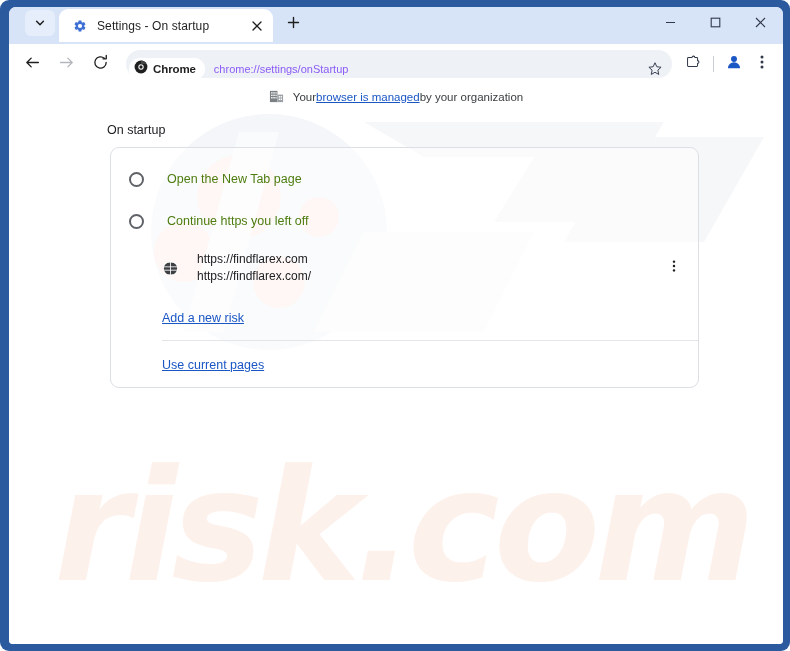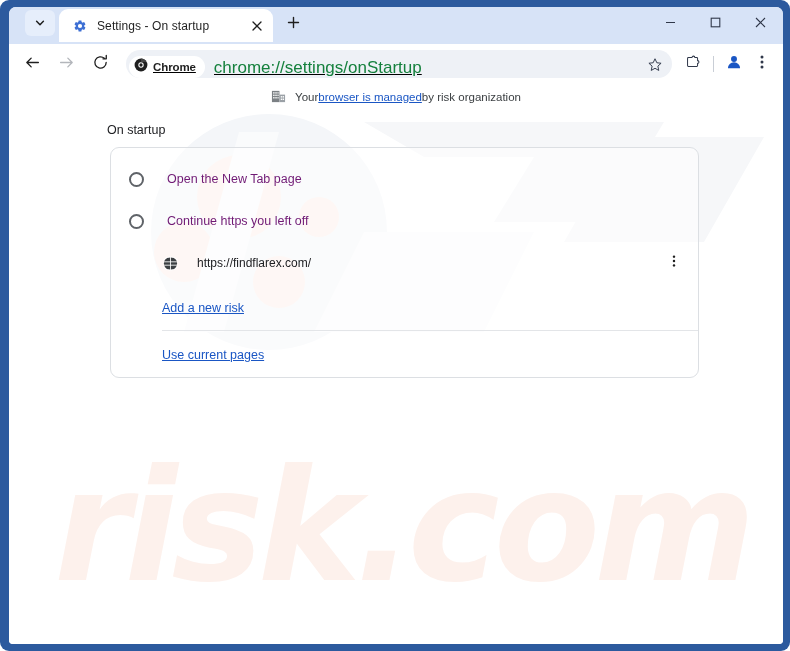--- a/index.html
+++ b/index.html
@@ -109,42 +109,41 @@
     border-radius: 50%;
     display: flex; align-items: center; justify-content: center;
     cursor: pointer;
   }
   #omnibox {
     flex: 1 1 auto;
     height: 28px;
     background: #eef1f6;
     border-radius: 14px;
     display: flex;
-    align-items: flex-end;
+    align-items: center;
     padding: 10px 4px 0 3px;
     margin: 0 7px 0 7px;
     min-width: 0;
-    text-decoration: underline;
   }
   #chrome-chip {
     display: flex; align-items: center;
     background: #ffffff;
     border-radius: 12px;
     height: 22px;
     padding: 0 9px 0 5px;
     flex: 0 0 auto;
   }
   #chrome-chip-label {
     font-size: 11.5px; font-weight: bold; color: #1f1f1f;
     margin-left: 5px; letter-spacing: -.1px;
   }
   #omnibox-url {
     flex: 1 1 auto;
-    font-size: 17px;
-    color: #15803d;
+    font-size: 11px;
+    color: #8b5cf6;
     margin-left: 9px;
     white-space: nowrap;
     overflow: hidden;
     text-overflow: ellipsis;
   }
   #star-button {
     width: 26px; height: 26px; margin-left: auto;
     display:flex; align-items:center; justify-content:center;
     border-radius: 50%;
     flex: 0 0 26px;
@@ -269,21 +268,21 @@
   }
   .radio.checked { border-color: #1b6ef3; }
   .radio.checked::after {
     content: "";
     width: 7px; height: 7px;
     border-radius: 50%;
     background: #1b6ef3;
   }
   .radio-label {
     font-size: 12.5px;
-    color: #701a75;
+    color: #4d7c0f;
     margin-left: 23px;
   }
 
   #site-row {
     display: flex;
     align-items: center;
     padding: 9px 12px 9px 51px;
     position: relative;
   }
   #site-favicon {
@@ -502,21 +501,21 @@
               <rect x="6.9" y="8.6" width="1.2" height="1.5"></rect>
               <rect x="10.4" y="7.6" width="1.6" height="1.5"></rect>
               <rect x="12.5" y="7.6" width="1.4" height="1.5"></rect>
               <rect x="10.4" y="10.2" width="1.6" height="1.5"></rect>
               <rect x="12.5" y="10.2" width="1.4" height="1.5"></rect>
             </g>
           </svg>
         </span>
         <span>Your </span>
         <a id="managed-link">browser is managed</a>
-        <span> by risk organization</span>
+        <span> by your organization</span>
       </div>
 
       <div id="section-title">On startup</div>
 
       <div id="startup-card">
 
         <div class="radio-row">
           <span class="radio"></span>
           <span class="radio-label">Open the New Tab page</span>
         </div>
@@ -530,20 +529,21 @@
         <div id="site-row">
           <span id="site-favicon">
             <svg width="15" height="15" viewBox="0 0 16 16">
               <circle cx="8" cy="8" r="7" fill="#3c4043"></circle>
               <path d="M8 1 a9 7 0 0 0 0 14 a9 7 0 0 0 0 -14" fill="none" stroke="#ffffff" stroke-width="1"></path>
               <path d="M1.2 6.2 H14.8 M1.2 9.8 H14.8" stroke="#ffffff" stroke-width="0.9"></path>
               <path d="M8 1 V15" stroke="#ffffff" stroke-width="0.9"></path>
             </svg>
           </span>
           <div id="site-text">
+            <div class="site-line">https://findflarex.com</div>
             <div class="site-line">https://findflarex.com/</div>
           </div>
           <div id="site-more-button">
             <span>
               <svg width="14" height="14" viewBox="0 0 16 16">
                 <circle cx="8" cy="3" r="1.4" fill="#1f1f1f"></circle>
                 <circle cx="8" cy="8" r="1.4" fill="#1f1f1f"></circle>
                 <circle cx="8" cy="13" r="1.4" fill="#1f1f1f"></circle>
               </svg>
             </span>

